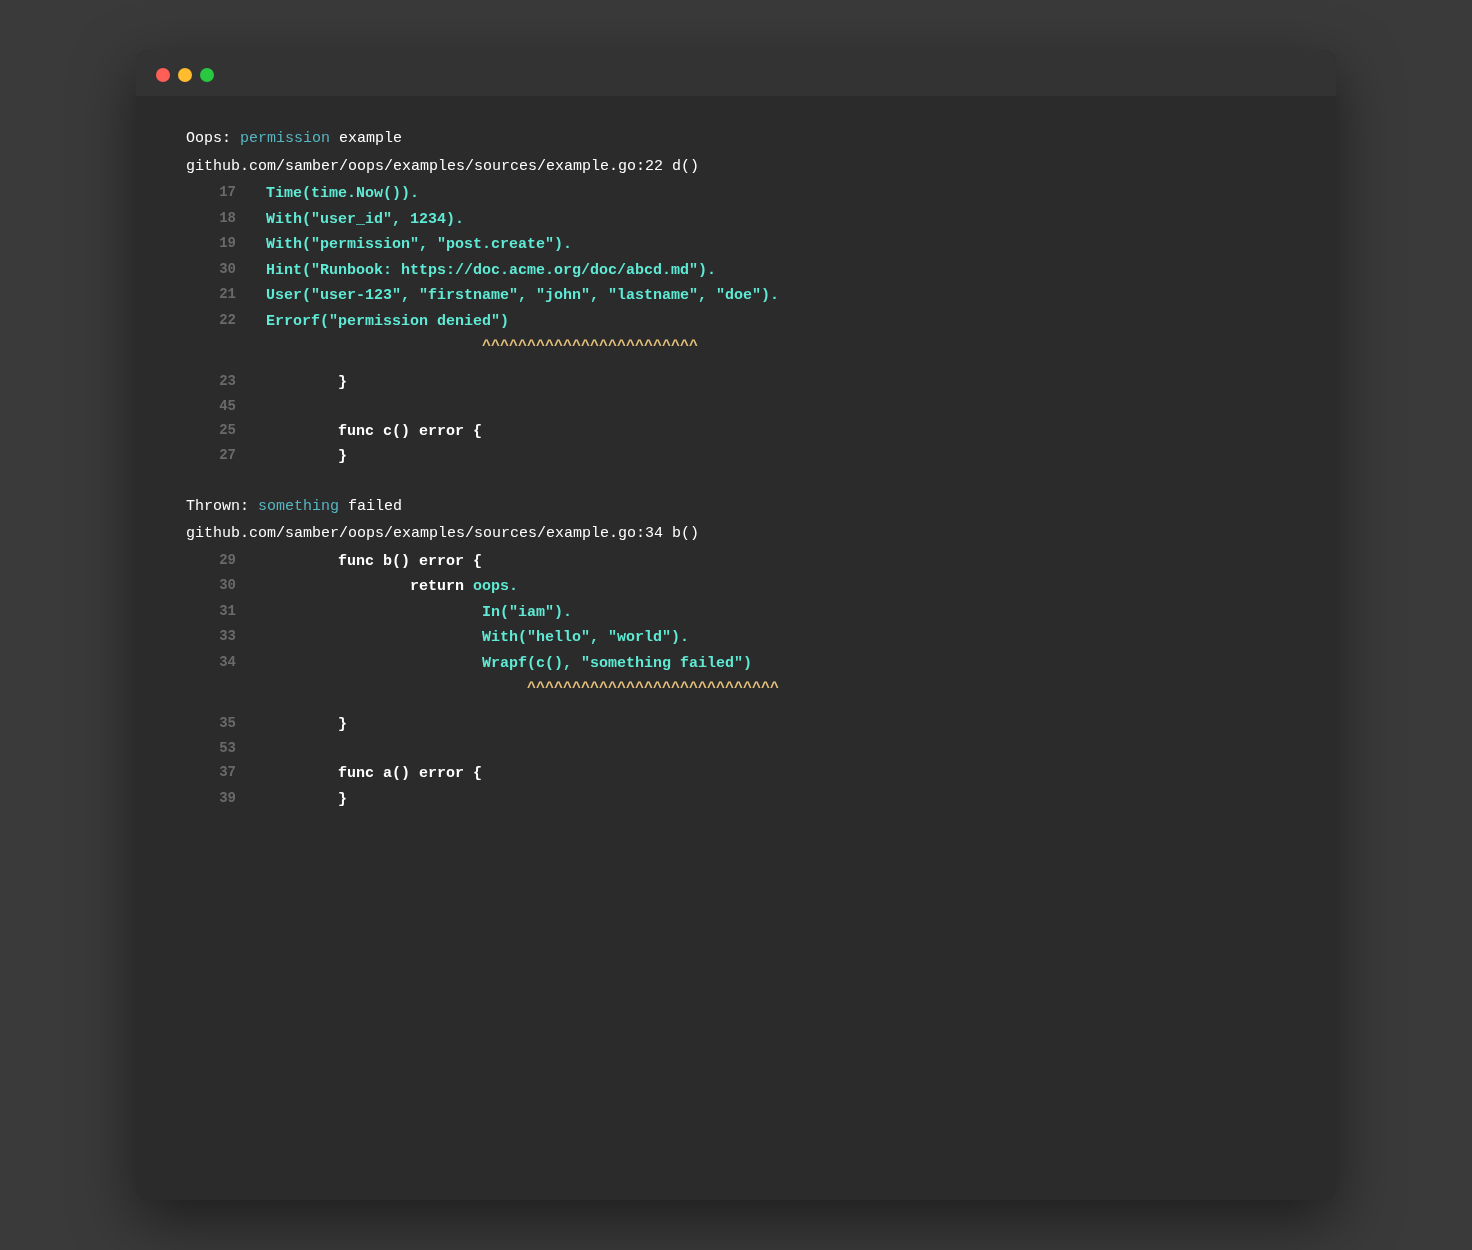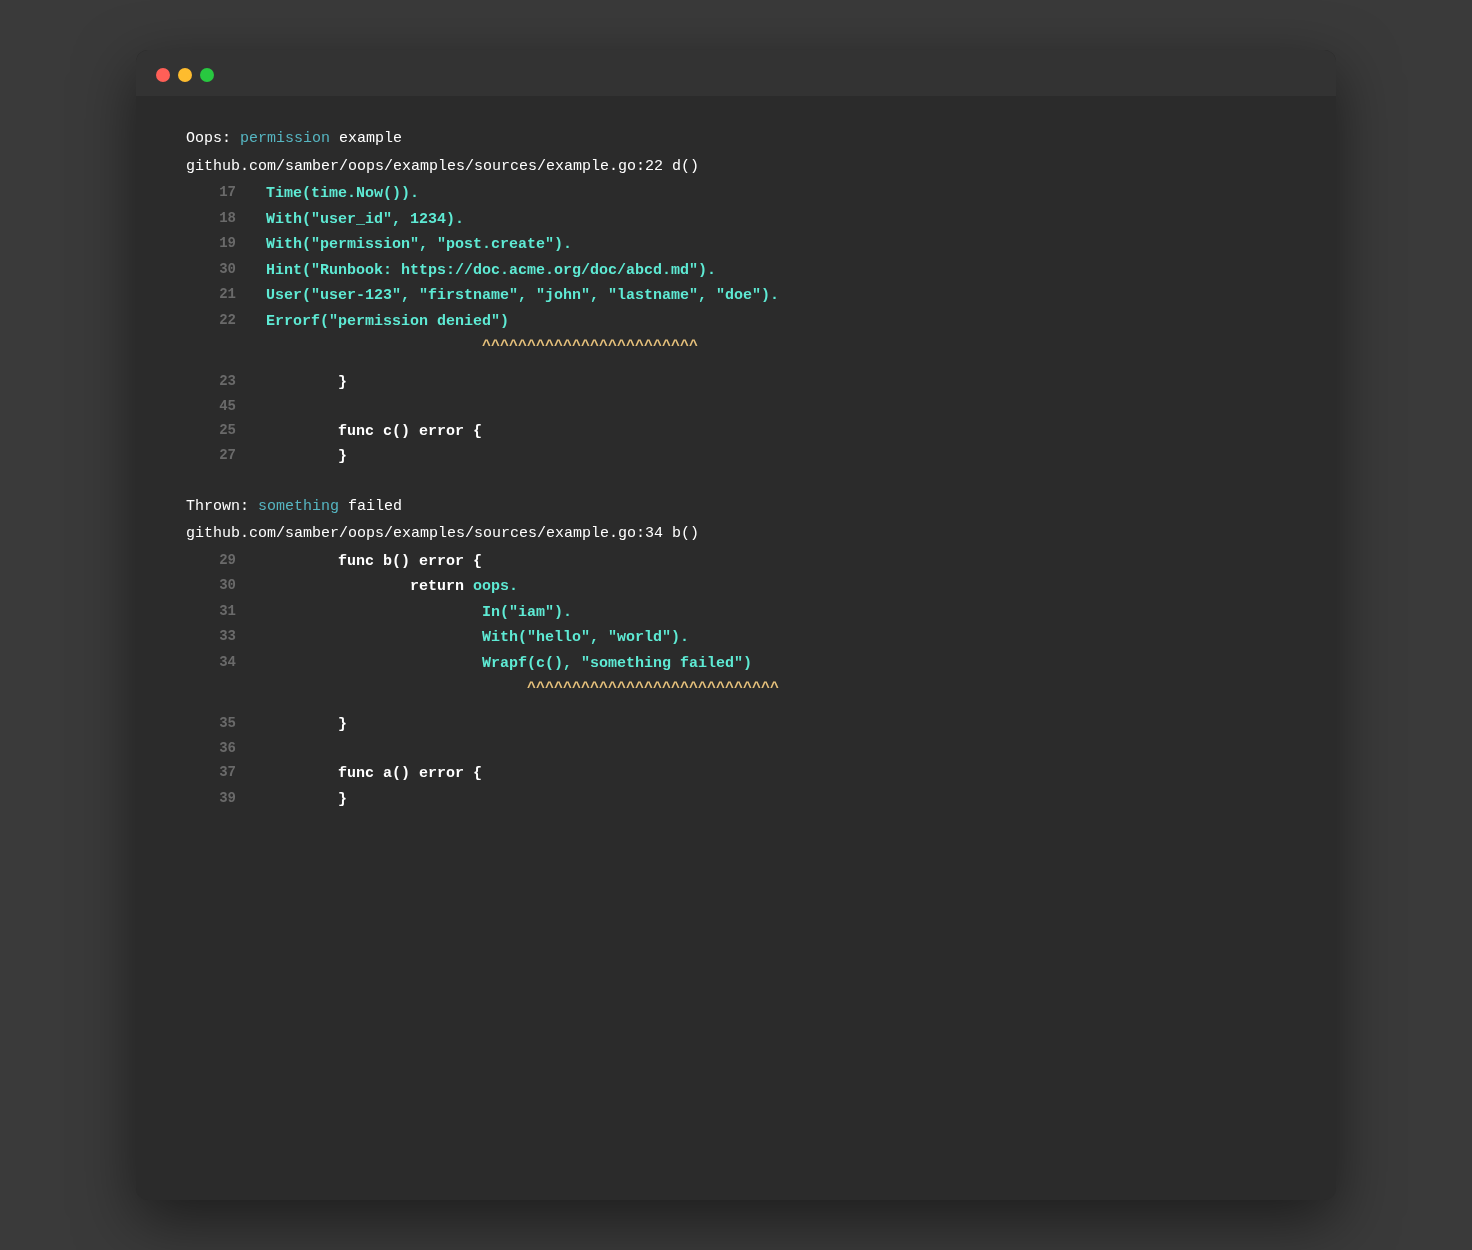--- a/index.html
+++ b/index.html
@@ -193,21 +193,21 @@
     <div class="line">
       <span class="line-number"></span>
       <span class="line-content caret-line">                             ^^^^^^^^^^^^^^^^^^^^^^^^^^^^</span>
     </div>
     <div class="spacer"></div>
     <div class="line">
       <span class="line-number">35</span>
       <span class="line-content"><span class="plain">        }</span></span>
     </div>
     <div class="line">
-      <span class="line-number">36</span>
+      <span class="line-number">53</span>
       <span class="line-content"></span>
     </div>
     <div class="line">
       <span class="line-number">37</span>
       <span class="line-content"><span class="plain">        func a() error {</span></span>
     </div>
     <div class="line">
       <span class="line-number">39</span>
       <span class="line-content"><span class="plain">        }</span></span>
     </div>

